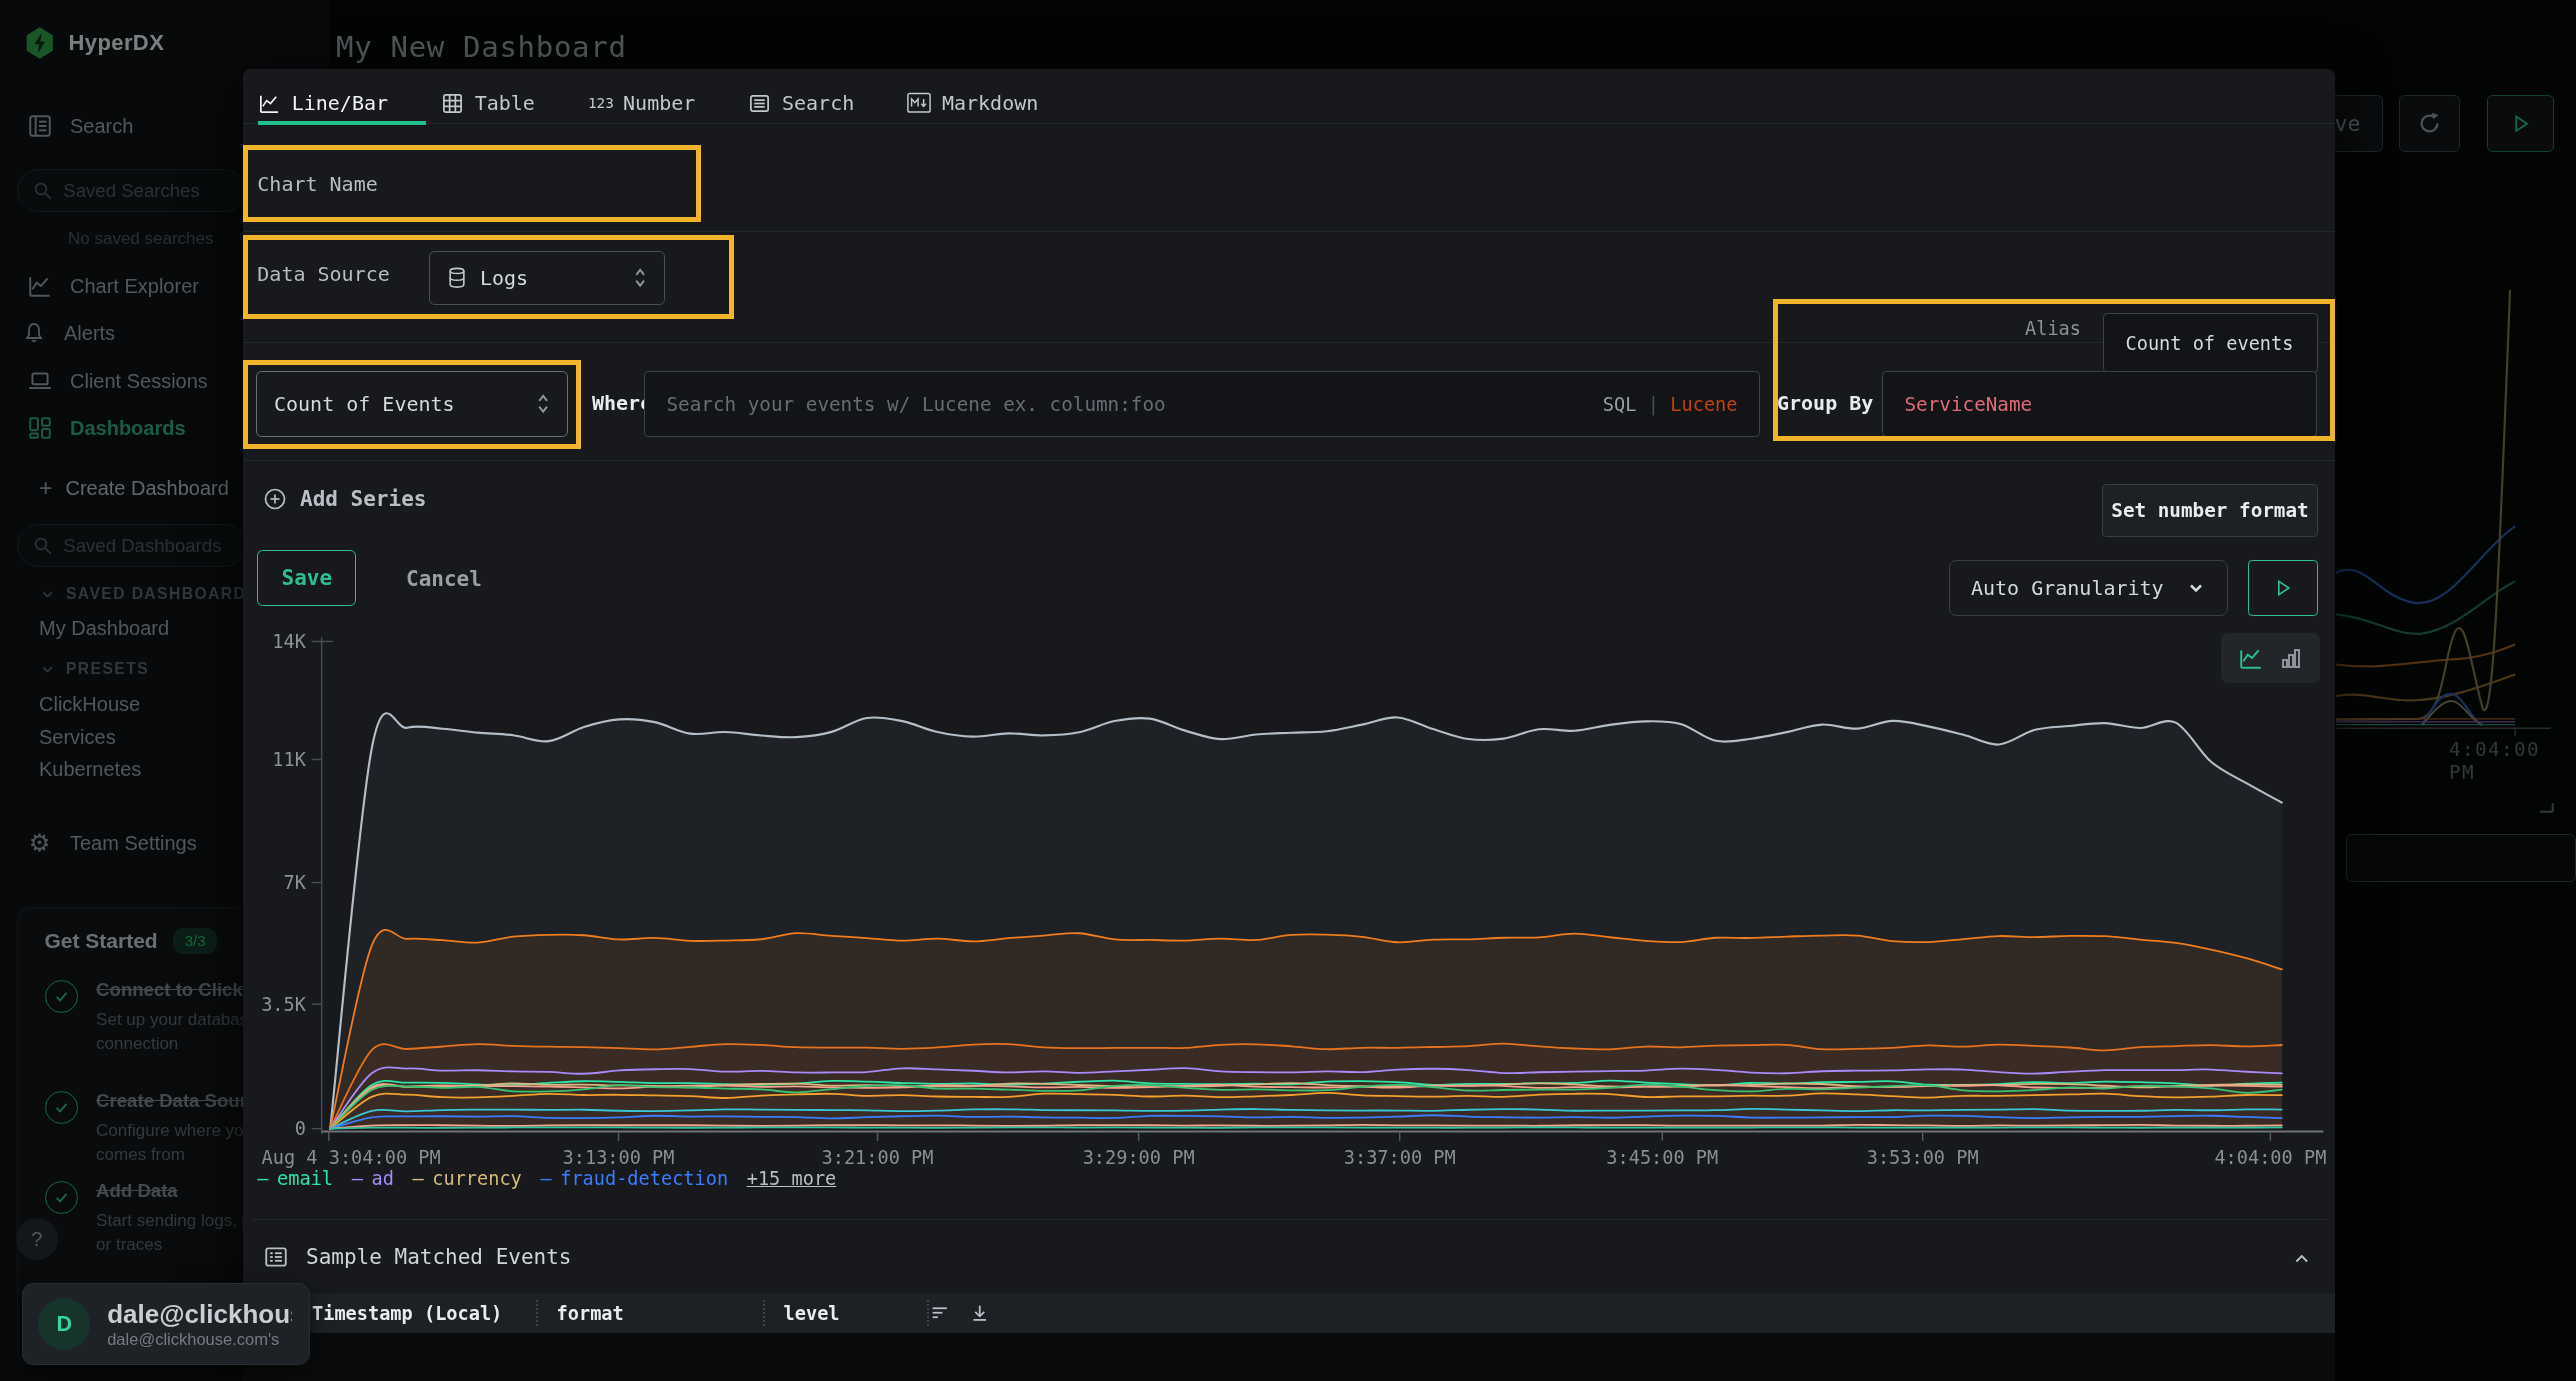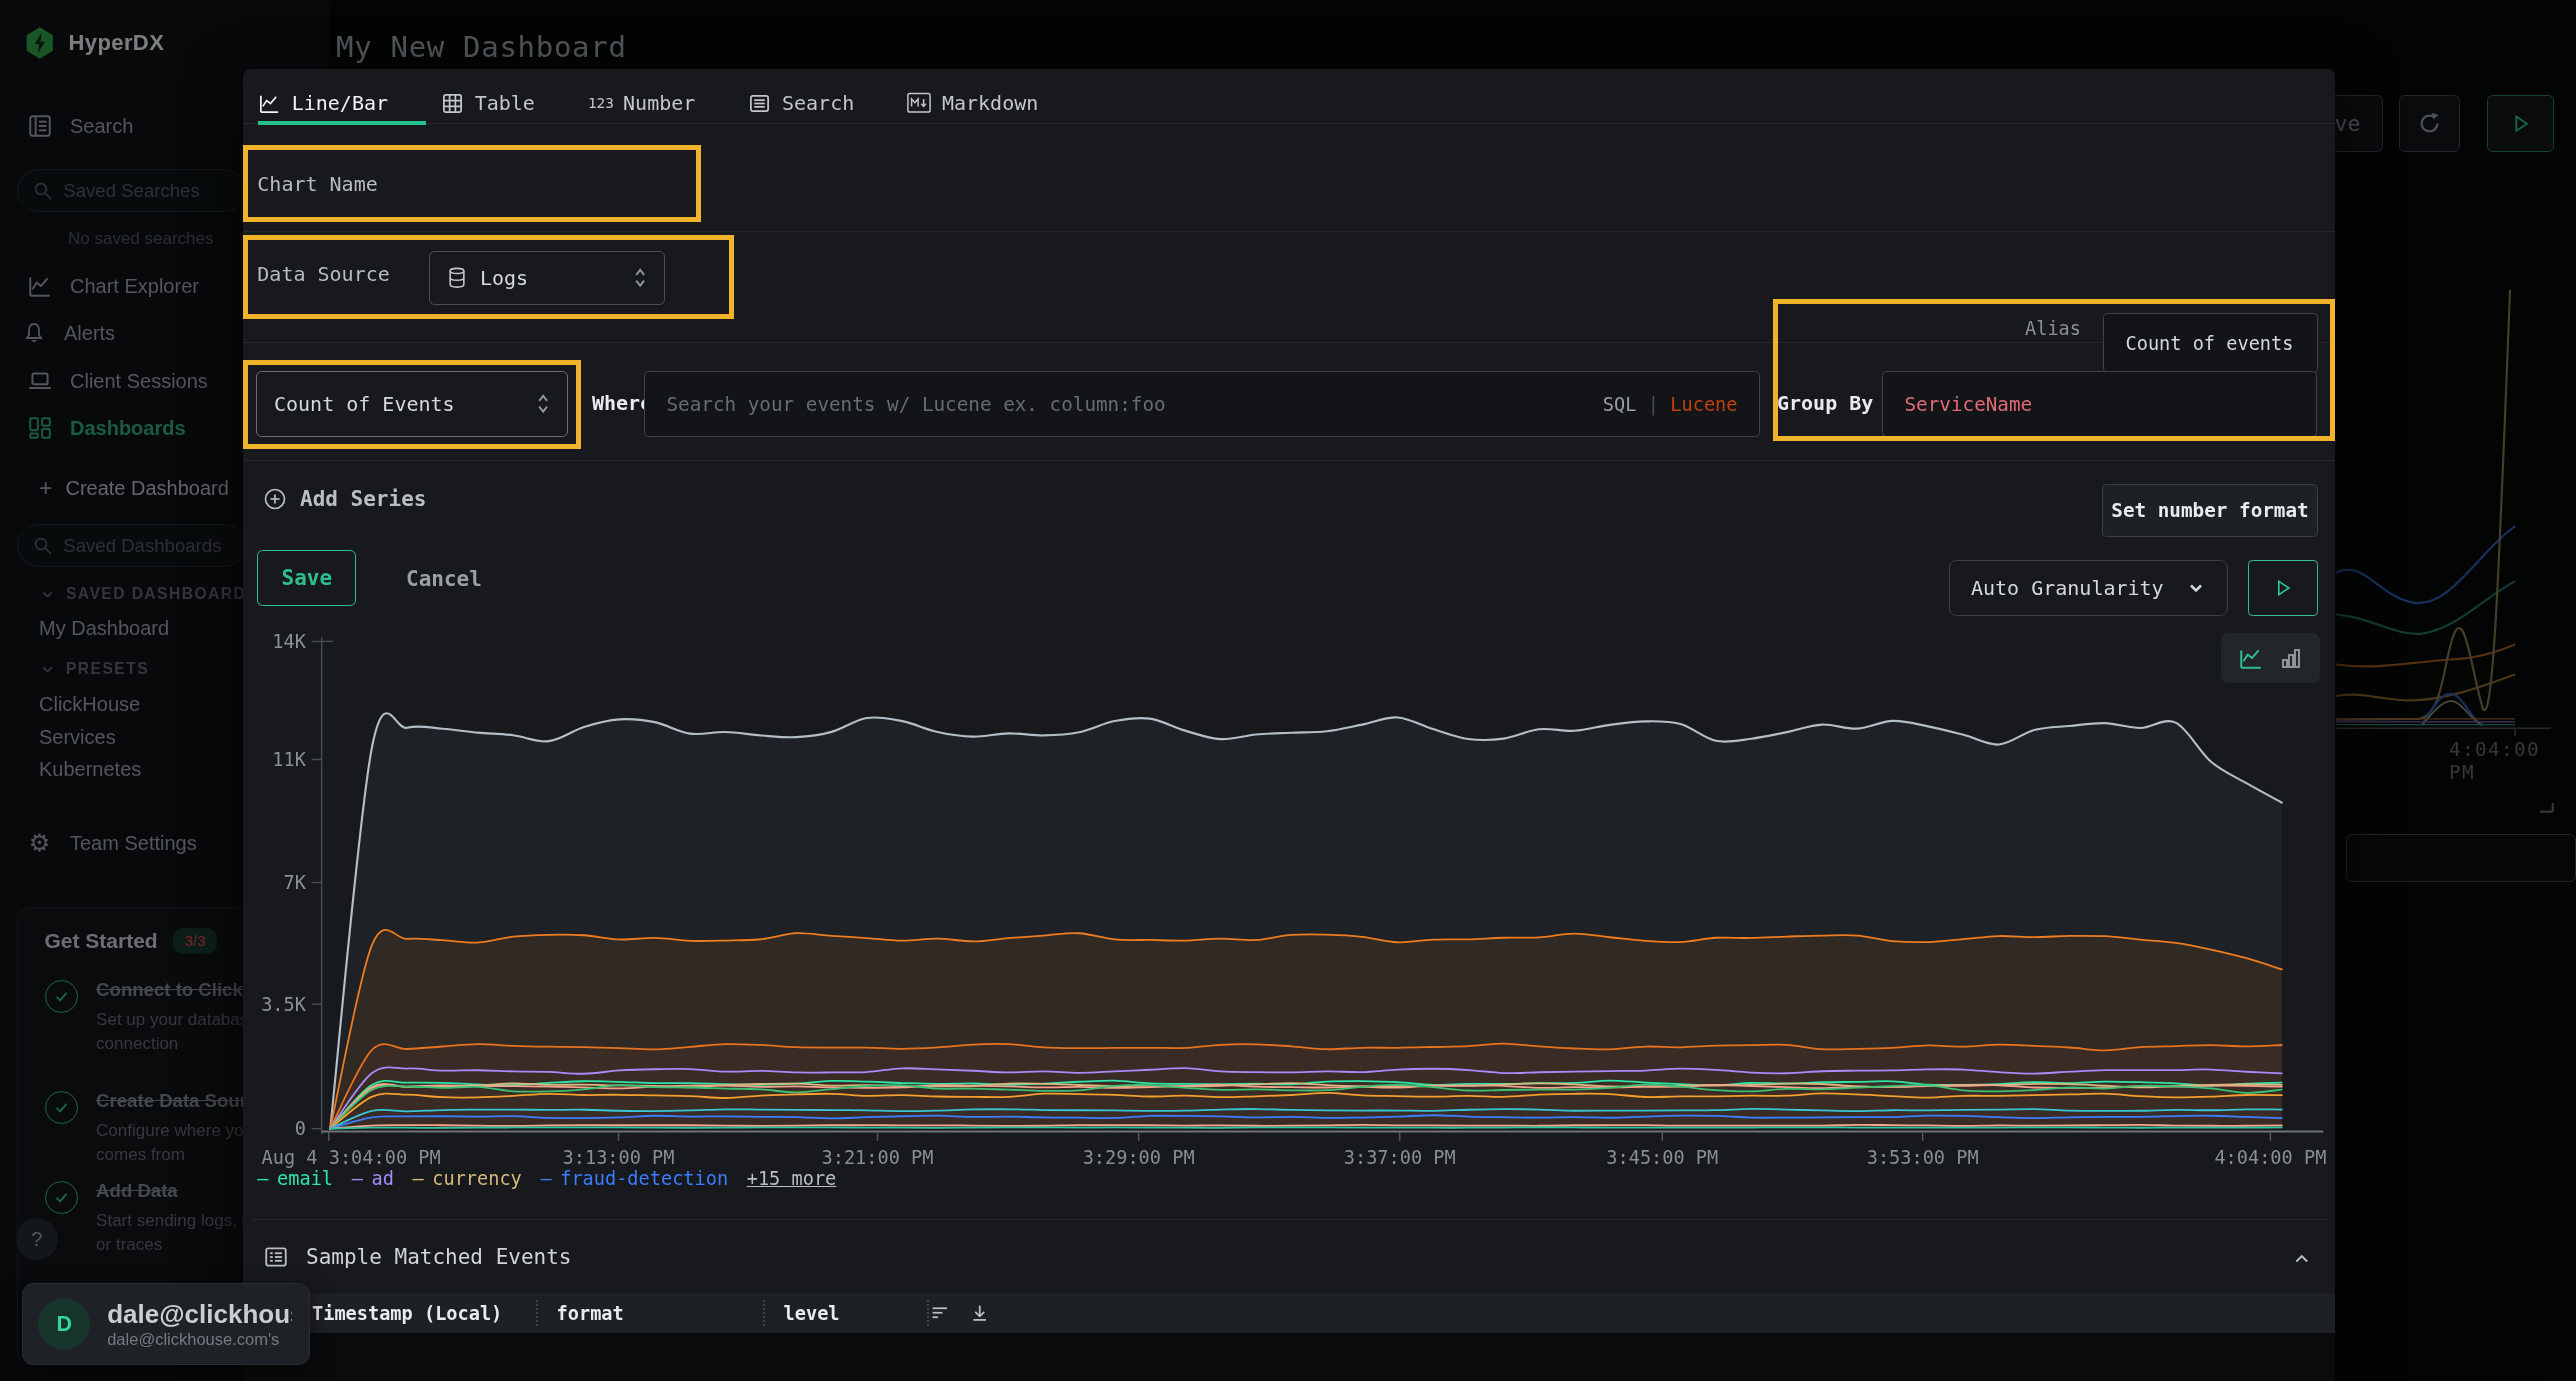--- a/index.html
+++ b/index.html
@@ -35,21 +35,21 @@
   .pill input { background:transparent; border:none; outline:none; color:#8b9197; font-size:18.6px; width:100%;
     font-family:"Liberation Sans", sans-serif; }
   .pill input::placeholder { color:#545a60; }
   .muted-note { color:#4f555b; font-size:17px; }
   .sec-head { display:flex; align-items:center; gap:10px; color:#5f656b; font-size:15.7px; letter-spacing:1.4px; font-weight:bold; white-space:nowrap; }
   .side-link { color:#9aa0a6; font-size:20px; }
   .gs-card { left:16.5px; top:907px; width:293px; height:458px; background:#101214;
     border:1.4px solid #202428; border-radius:13px; z-index:1; }
   .gs-title-row { display:flex; align-items:center; gap:15.7px; position:absolute; left:27px; top:20px; }
   .gs-title { font-size:21px; font-weight:bold; color:#c9ced3; }
-  .gs-badge { background:#15352a; color:#ef4444; font-size:15px; padding:4.3px 11.4px; border-radius:10px; }
+  .gs-badge { background:#15352a; color:#22c55e; font-size:15px; padding:4.3px 11.4px; border-radius:10px; }
   .gs-item { position:absolute; left:27px; display:flex; gap:18.6px; }
   .gs-check { width:33px; height:33px; border:1.4px solid #2fbf8f; border-radius:50%; flex:none;
     display:flex; align-items:center; justify-content:center; margin-top:2.9px; }
   .gs-item-title { font-size:18.6px; font-weight:bold; color:#7f868c; text-decoration:line-through; width:208px; line-height:1.45; }
   .gs-item-desc { font-size:17px; color:#62686e; width:208px; line-height:1.4; margin-top:4.3px; }
   .help-btn { left:15.7px; top:1218px; width:42px; height:42px; border-radius:50%; background:#24282d;
     color:#9aa0a6; font-size:20px; display:flex; align-items:center; justify-content:center; z-index:2; }
   .profile-chip { left:21.5px; top:1283px; width:288px; height:82px; background:#1e2126; border:0.7px solid #2a2e33;
     border-radius:11.4px; z-index:30; box-shadow:0 5.7px 21.5px rgba(0,0,0,.6);
     display:flex; align-items:center; gap:17px; padding:0 15.7px; font-family:"Liberation Sans", sans-serif; }

